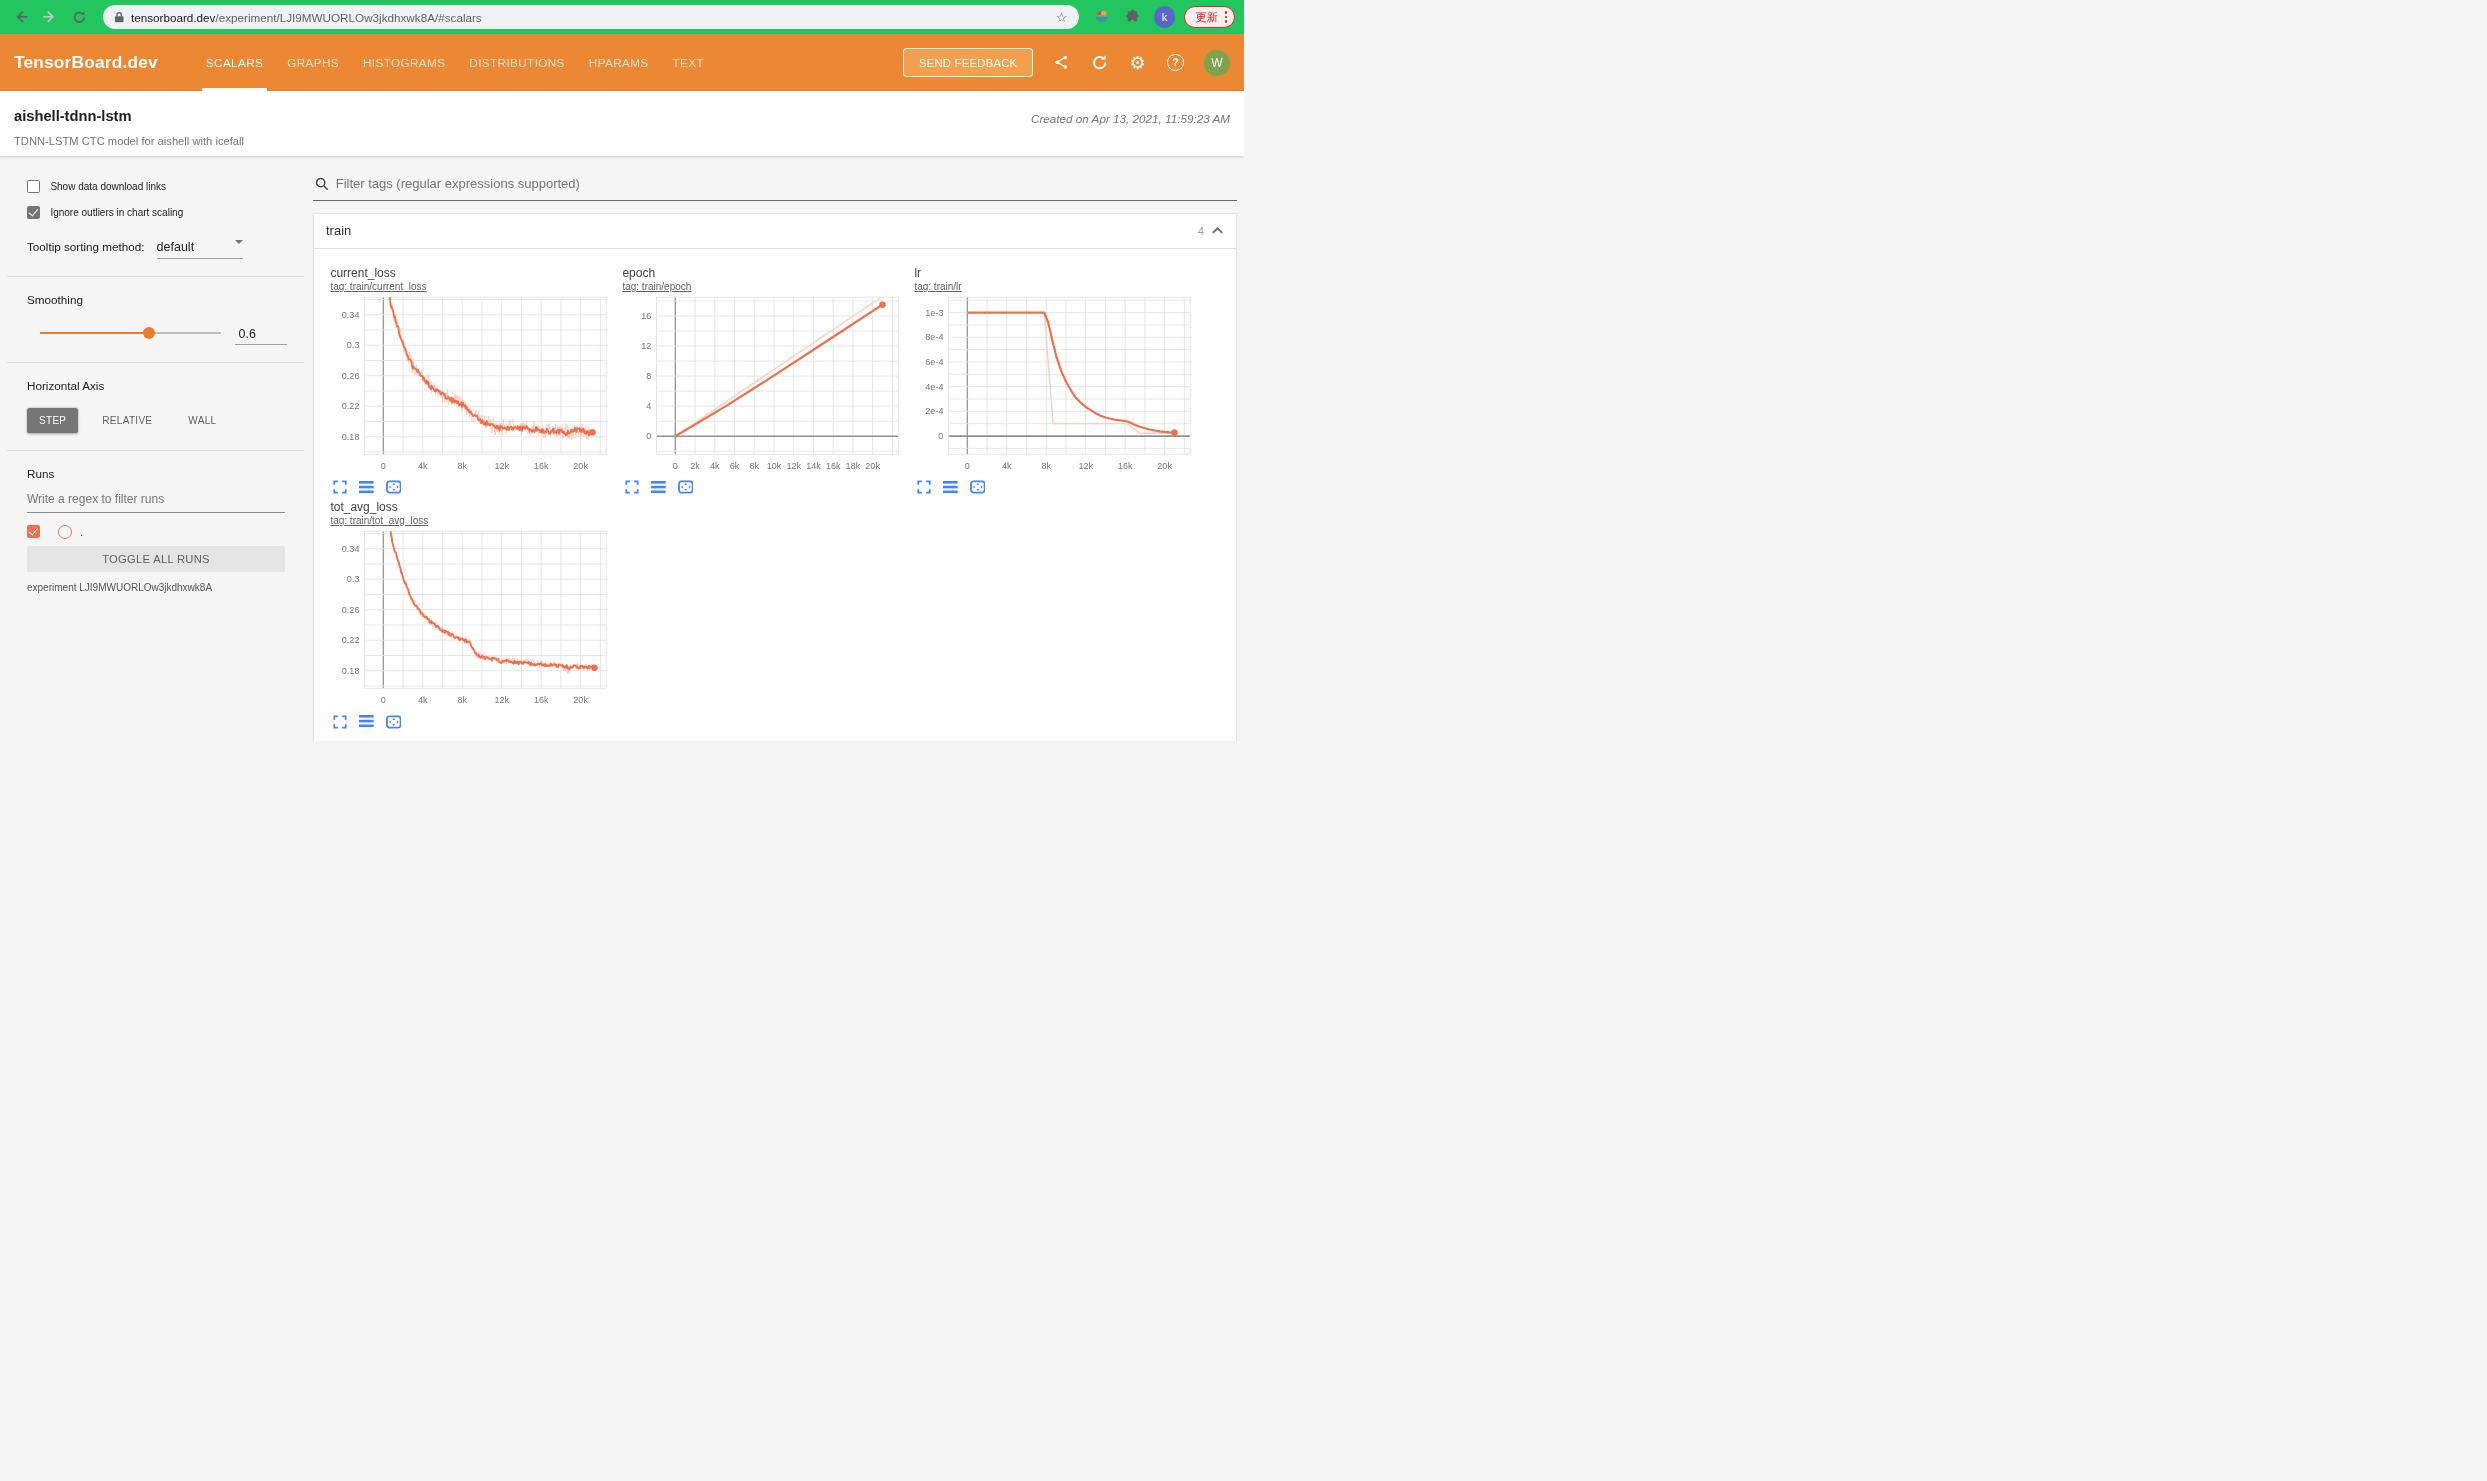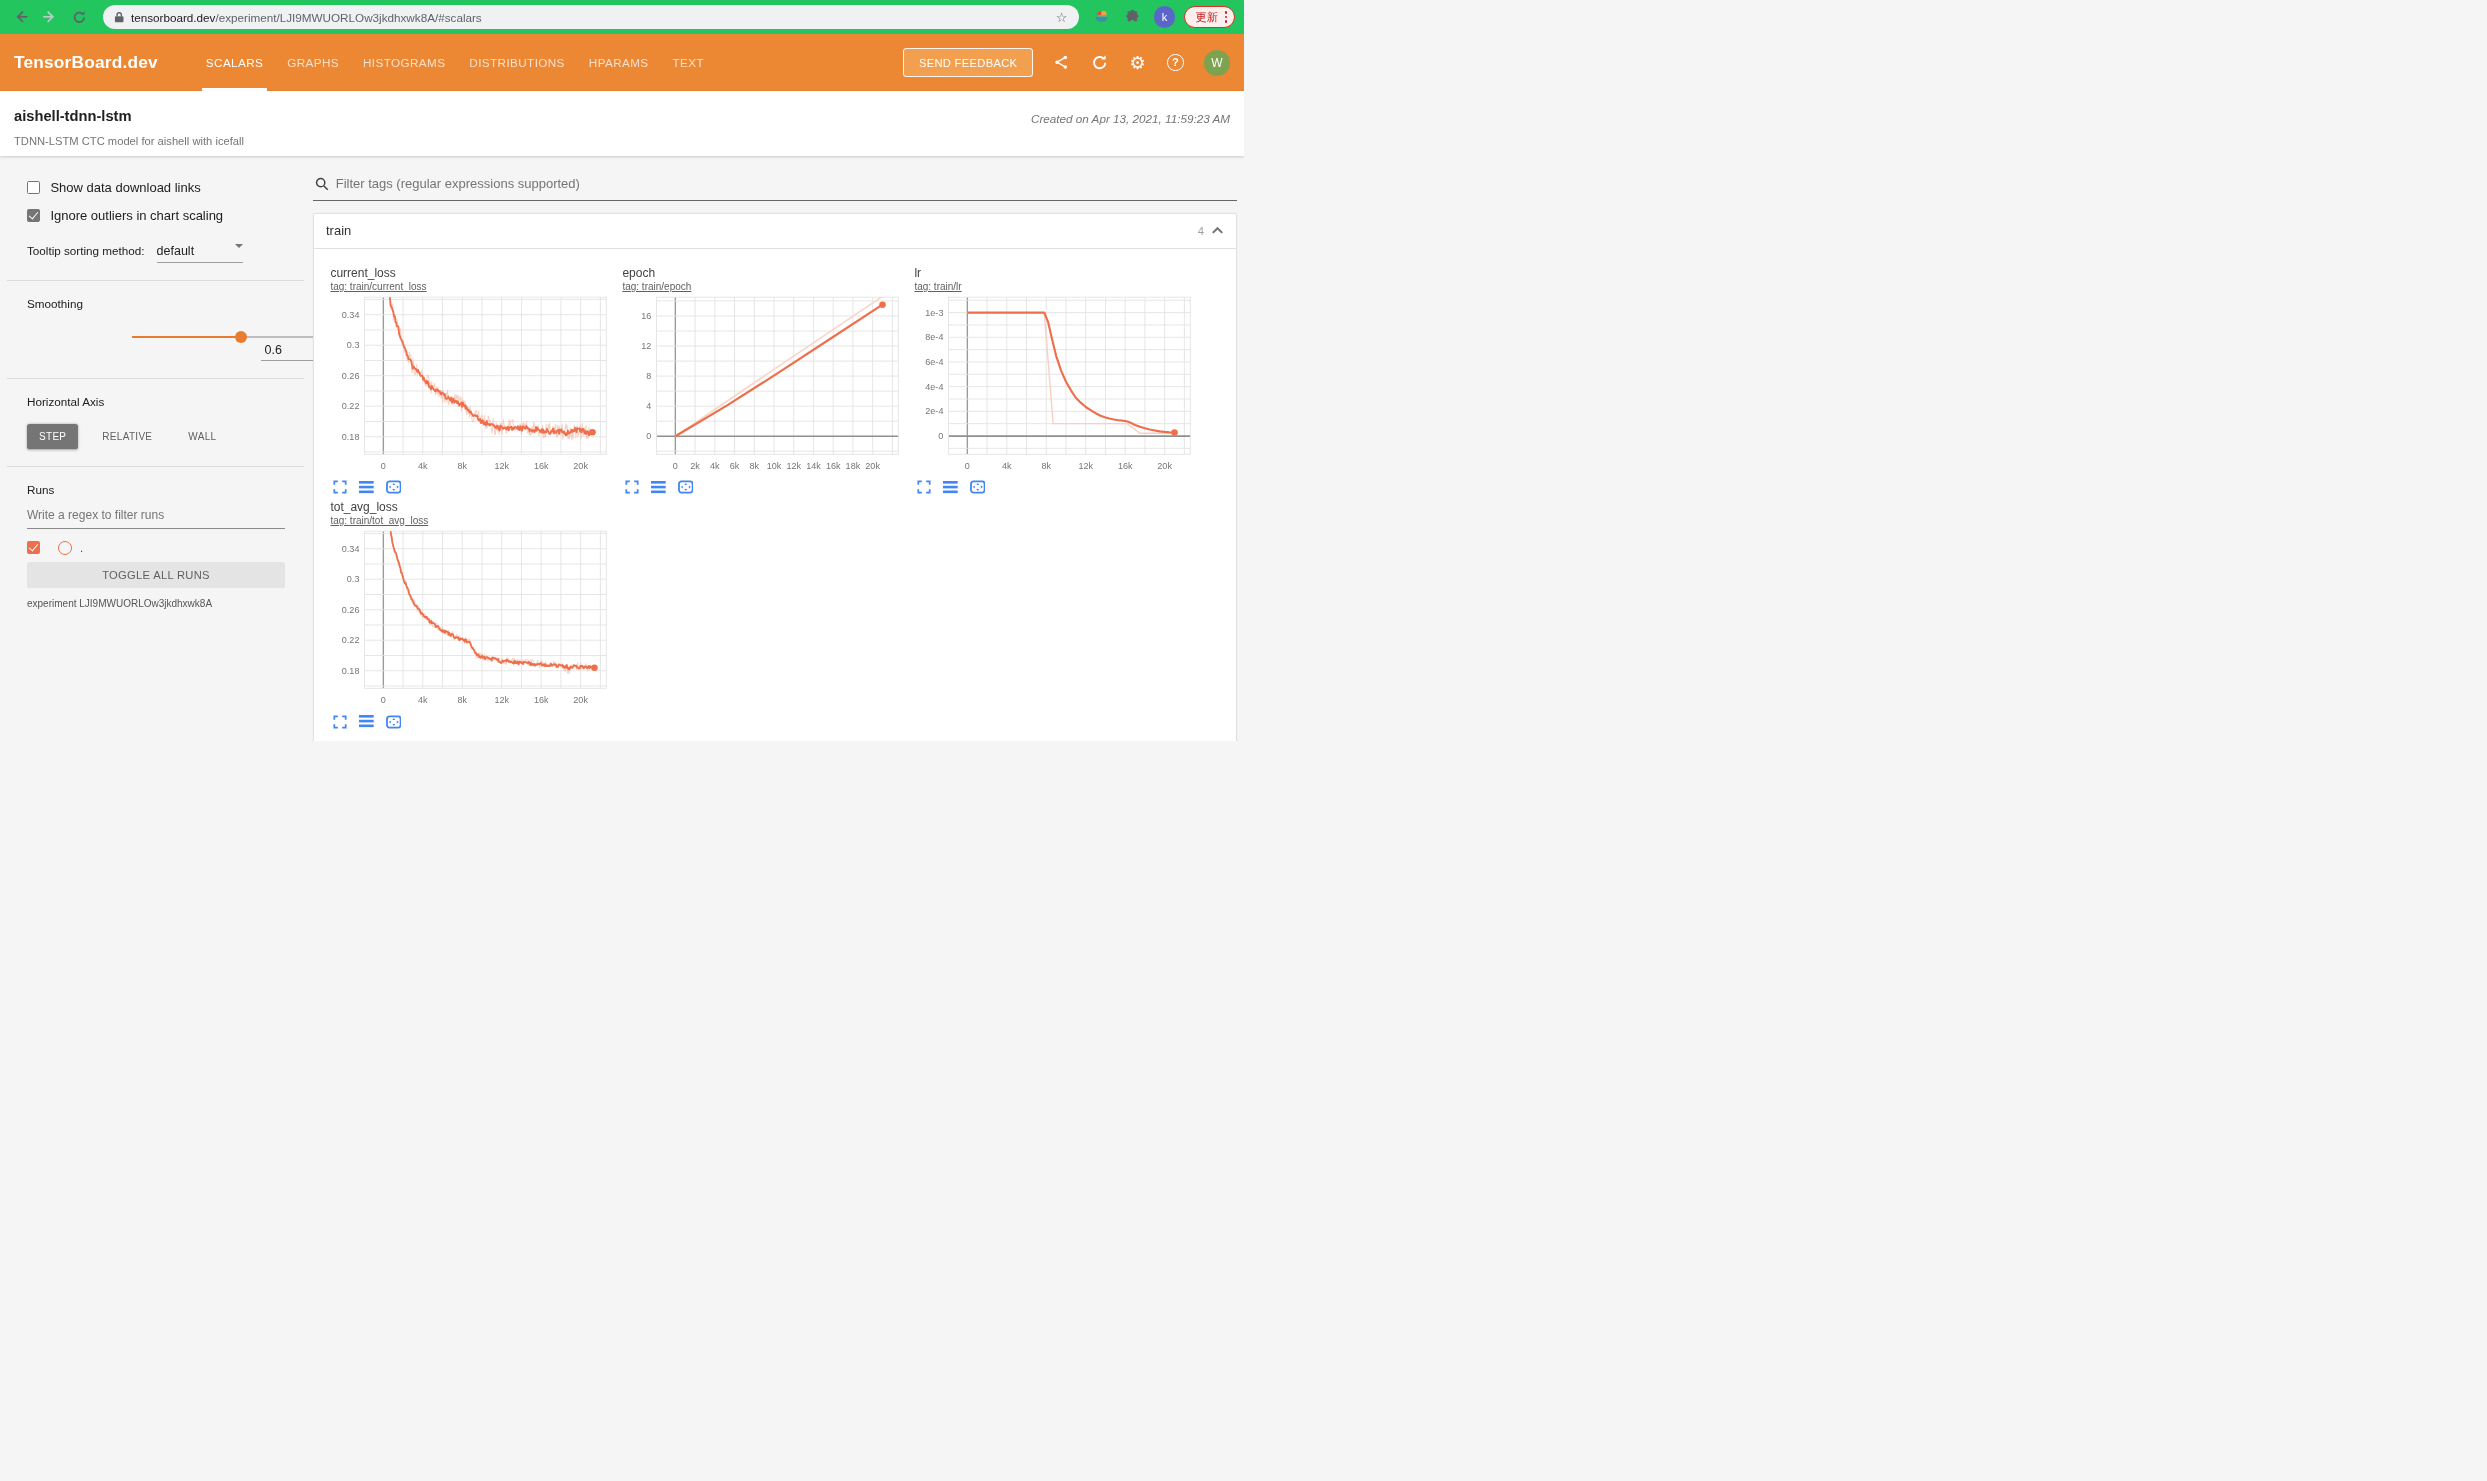--- a/index.html
+++ b/index.html
@@ -42,29 +42,29 @@
   .content { display:flex; height:619px; }
   .sidebar { width:313px; padding:24px 0 0 27px; flex-shrink:0; }
   .main { flex:1; padding:20px 7px 0 0; }
 
   
   .cb-row { display:flex; align-items:center; margin-bottom:13px; }
   .cb { width:13px; height:13px; border:1.7px solid #757575; border-radius:1.7px; margin-right:10.4px; flex-shrink:0; position:relative; background:#fff; }
   .cb.checked { background:#757575; border-color:#757575; }
   .cb.checked:after { content:""; position:absolute; left:2.6px; top:0px; width:4.3px; height:7.8px; border:solid #fff; border-width:0 1.7px 1.7px 0; transform:rotate(40deg); }
   .cb.orange { background:#ee6f4c; border-color:#ee6f4c; }
-  .cb-label { font-size:13px; color:#212121; }
+  .cb-label { font-size:10px; color:#212121; }
   .tooltip-row { display:flex; align-items:baseline; margin-top:21px; }
   .tooltip-label { font-size:11.7px; color:#212121; }
   .dropdown { margin-left:12px; width:86px; border-bottom:0.9px solid #9e9e9e; padding-bottom:3.5px; display:flex; align-items:flex-start; justify-content:space-between; }
   .dropdown .val { font-size:12.5px; color:#212121; }
   .caret-down { width:0; height:0; border-left:4.3px solid transparent; border-right:4.3px solid transparent; border-top:4.3px solid #757575; }
   .divider { height:0.9px; background:#dcdcdc; margin:17.3px 0 0 -20px; width:297px; }
   .section-label { font-size:11.7px; color:#212121; margin-top:16.4px; }
-  .slider-row { display:flex; align-items:flex-end; margin-top:21px;flex-direction:column; }
+  .slider-row { display:flex; align-items:flex-start; margin-top:21px; }
   .slider { position:relative; width:181px; height:12px; margin-left:13px; }
   .slider .track { position:absolute; top:5.2px; left:0; right:0; height:2.2px; background:#bdbdbd; }
   .slider .fill { position:absolute; top:5.2px; left:0; width:60%; height:2.2px; background:#e87d2f; }
   .slider .thumb { position:absolute; top:0; left:60%; width:12px; height:12px; margin-left:-6px; border-radius:50%; background:#e87d2f; }
   .slider-val { margin-left:14px; width:52px; border-bottom:0.9px solid #9e9e9e; font-size:12.5px; color:#212121; padding:0 0 2.6px 3.5px; }
   .axis-btns { display:flex; align-items:center; margin-top:15.6px; }
   .axis-btn { font-size:10px; letter-spacing:0.3px; color:#616161; padding:7px 12px; border-radius:2.6px; margin-right:12px; }
   .axis-btn.active { background:#757575; color:#fff; box-shadow:0 0.9px 2.6px rgba(0,0,0,.35); }
   .regex-input { margin-top:12px; width:258px; border-bottom:1.3px solid #8a8a8a; padding-bottom:5.2px; font-size:12px; color:#757575; }
   .run-row { display:flex; align-items:center; margin-top:12px; }

